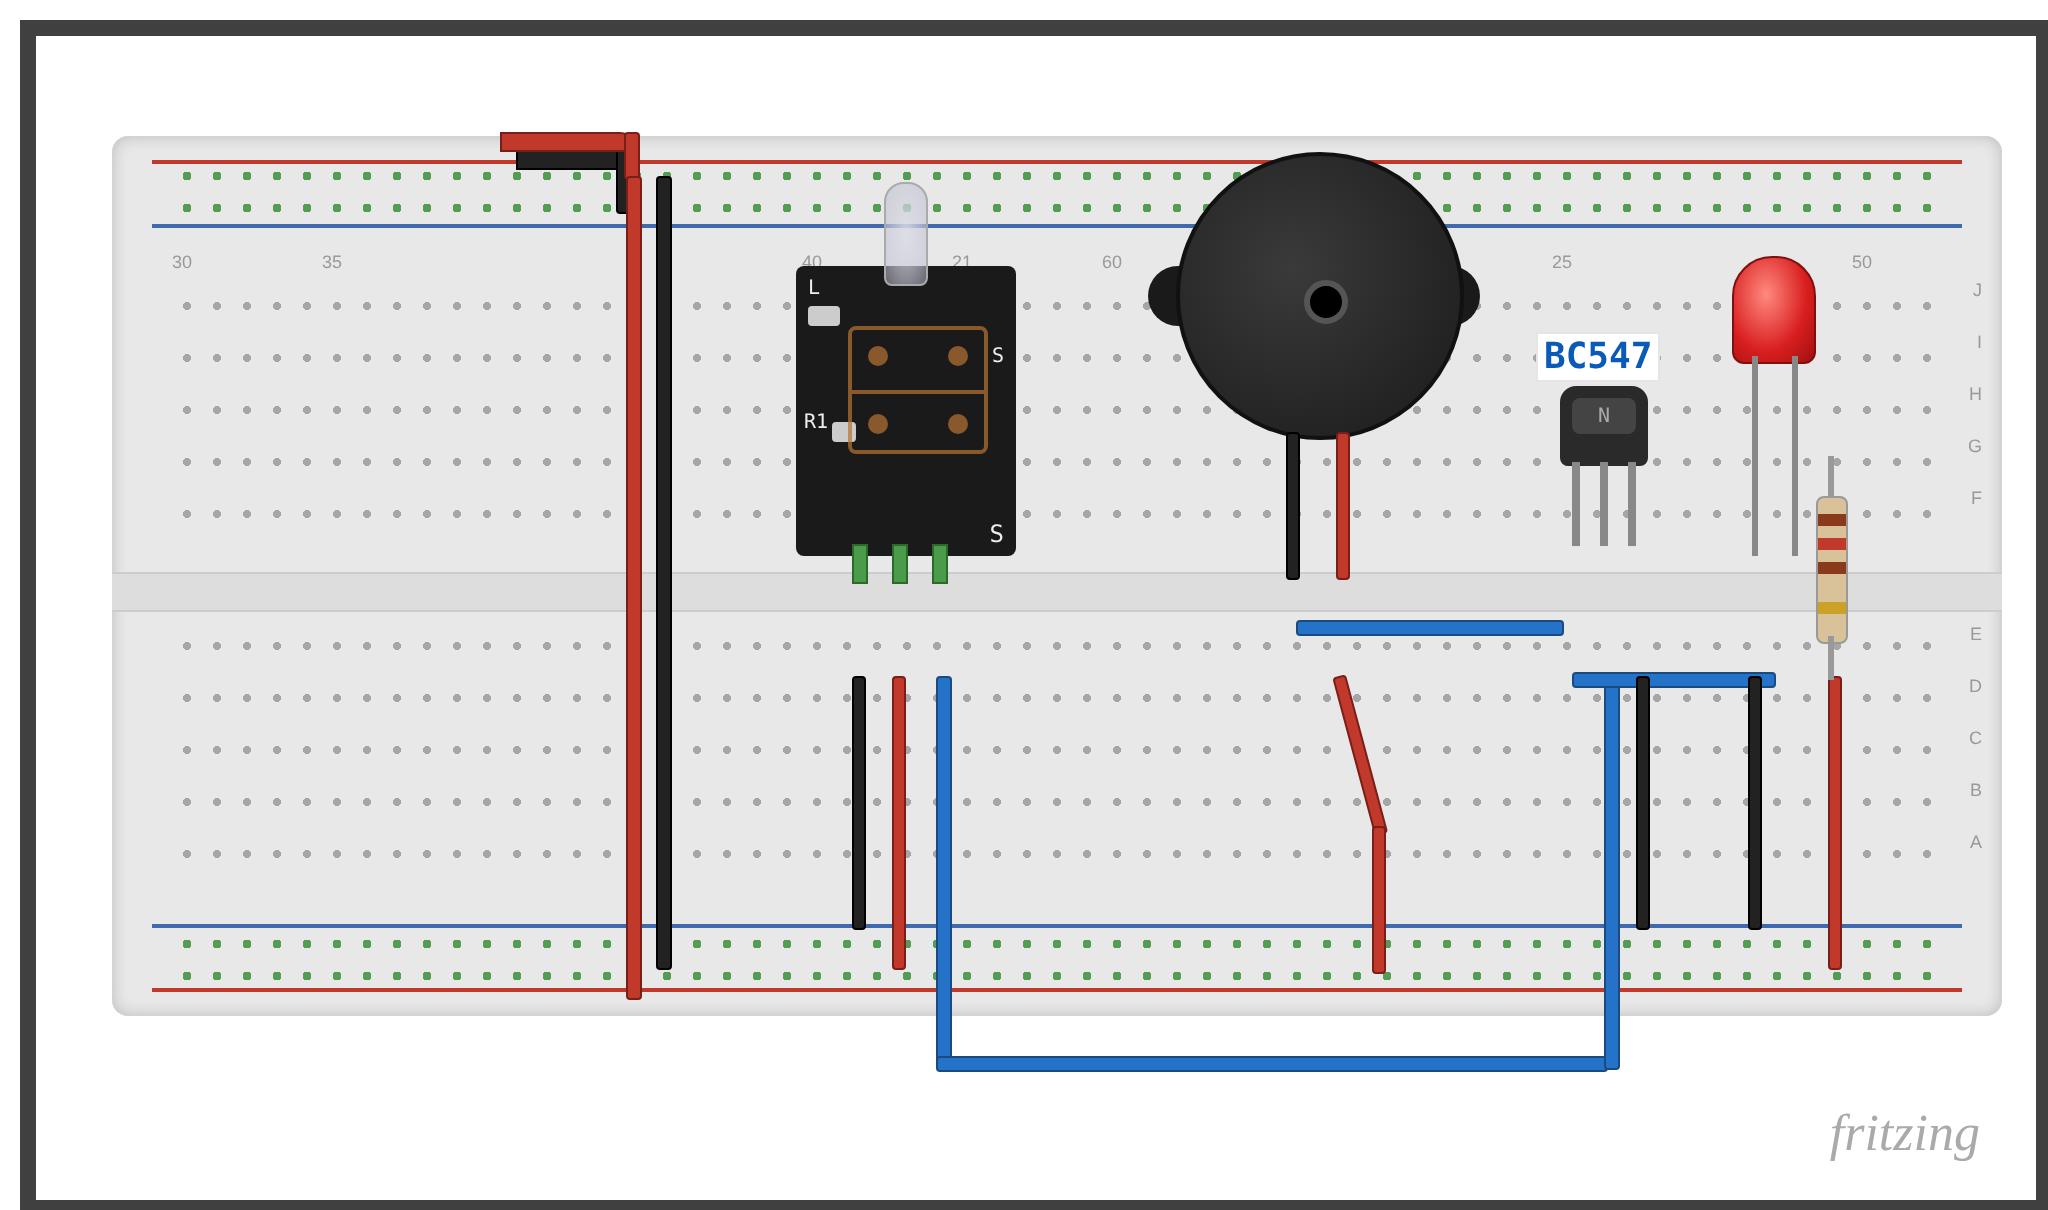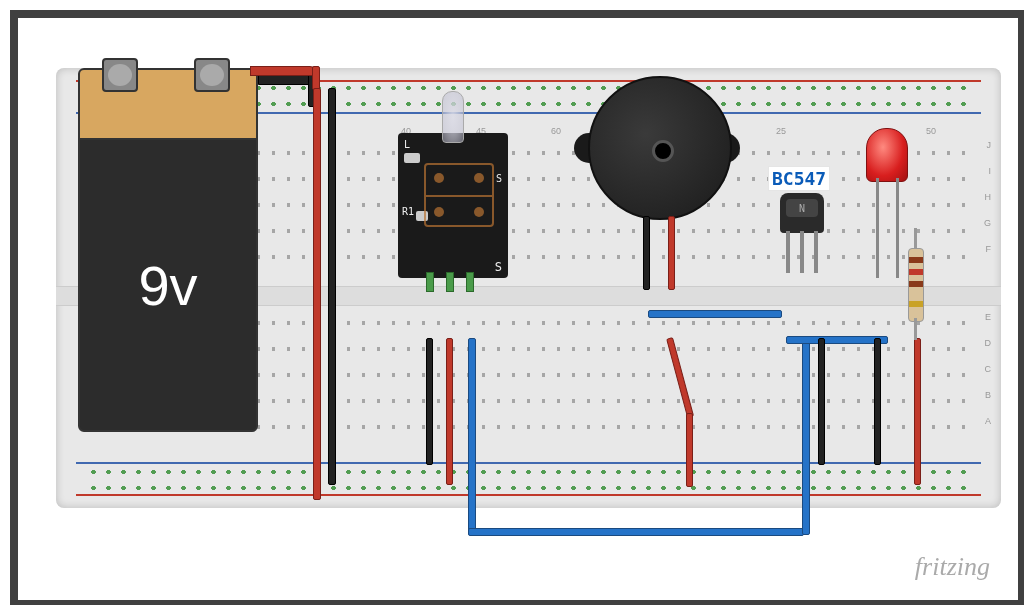--- a/index.html
+++ b/index.html
@@ -309,49 +309,37 @@
     <div style="position:absolute;top:33px;left:30px;right:30px;height:6px;background-image: radial-gradient(circle, #2c8a2c 2.2px, transparent 2.2px);background-size:15px 6px;background-repeat:repeat-x;opacity:0.8"></div>
     <div style="position:absolute;bottom:33px;left:30px;right:30px;height:6px;background-image: radial-gradient(circle, #2c8a2c 2.2px, transparent 2.2px);background-size:15px 6px;background-repeat:repeat-x;opacity:0.8"></div>
     <div style="position:absolute;bottom:17px;left:30px;right:30px;height:6px;background-image: radial-gradient(circle, #2c8a2c 2.2px, transparent 2.2px);background-size:15px 6px;background-repeat:repeat-x;opacity:0.8"></div>
 
     <div style="position:absolute;top:72px;left:30px;right:30px;height:130px;background-image: radial-gradient(circle, #555 2px, transparent 2px);background-size:15px 26px;opacity:0.45"></div>
     <div style="position:absolute;top:242px;left:30px;right:30px;height:130px;background-image: radial-gradient(circle, #555 2px, transparent 2px);background-size:15px 26px;opacity:0.45"></div>
 
     <span class="col-num" style="top:58px;left:30px">30</span>
     <span class="col-num" style="top:58px;left:105px">35</span>
     <span class="col-num" style="top:58px;left:345px">40</span>
-    <span class="col-num" style="top:58px;left:420px">45</span>
+    <span class="col-num" style="top:58px;left:420px">21</span>
     <span class="col-num" style="top:58px;left:495px">60</span>
     <span class="col-num" style="top:58px;left:720px">25</span>
     <span class="col-num" style="top:58px;left:870px">50</span>
 
     <span class="row-lbl" style="top:72px;right:10px">J</span>
     <span class="row-lbl" style="top:98px;right:10px">I</span>
     <span class="row-lbl" style="top:124px;right:10px">H</span>
     <span class="row-lbl" style="top:150px;right:10px">G</span>
     <span class="row-lbl" style="top:176px;right:10px">F</span>
     <span class="row-lbl" style="top:244px;right:10px">E</span>
     <span class="row-lbl" style="top:270px;right:10px">D</span>
     <span class="row-lbl" style="top:296px;right:10px">C</span>
     <span class="row-lbl" style="top:322px;right:10px">B</span>
     <span class="row-lbl" style="top:348px;right:10px">A</span>
   </div>
 
-  <div class="battery">
-    <div class="battery-top"></div>
-    <div class="terminal" style="left:24px">
-        <div class="terminal-inner"></div>
-      </div>
-    <div class="terminal" style="right:24px">
-        <div class="terminal-inner"></div>
-      </div>
-    <div class="battery-body">
-      <span>9v</span>
-    </div>
-  </div>
 
   <div class="wire wire-black" style="left:240px;top:55px;width:56px;height:10px;border-radius:0 10px 0 0"></div>
   <div class="wire wire-black" style="left:290px;top:55px;width:6px;height:32px"></div>
   <div class="wire wire-black" style="left:310px;top:70px;width:6px;height:395px"></div>
 
   <div class="wire wire-red" style="left:232px;top:48px;width:68px;height:8px;border-radius:0 10px 0 0"></div>
   <div class="wire wire-red" style="left:294px;top:48px;width:6px;height:22px"></div>
   <div class="wire wire-red" style="left:295px;top:70px;width:6px;height:410px"></div>
 
   <div class="module">

